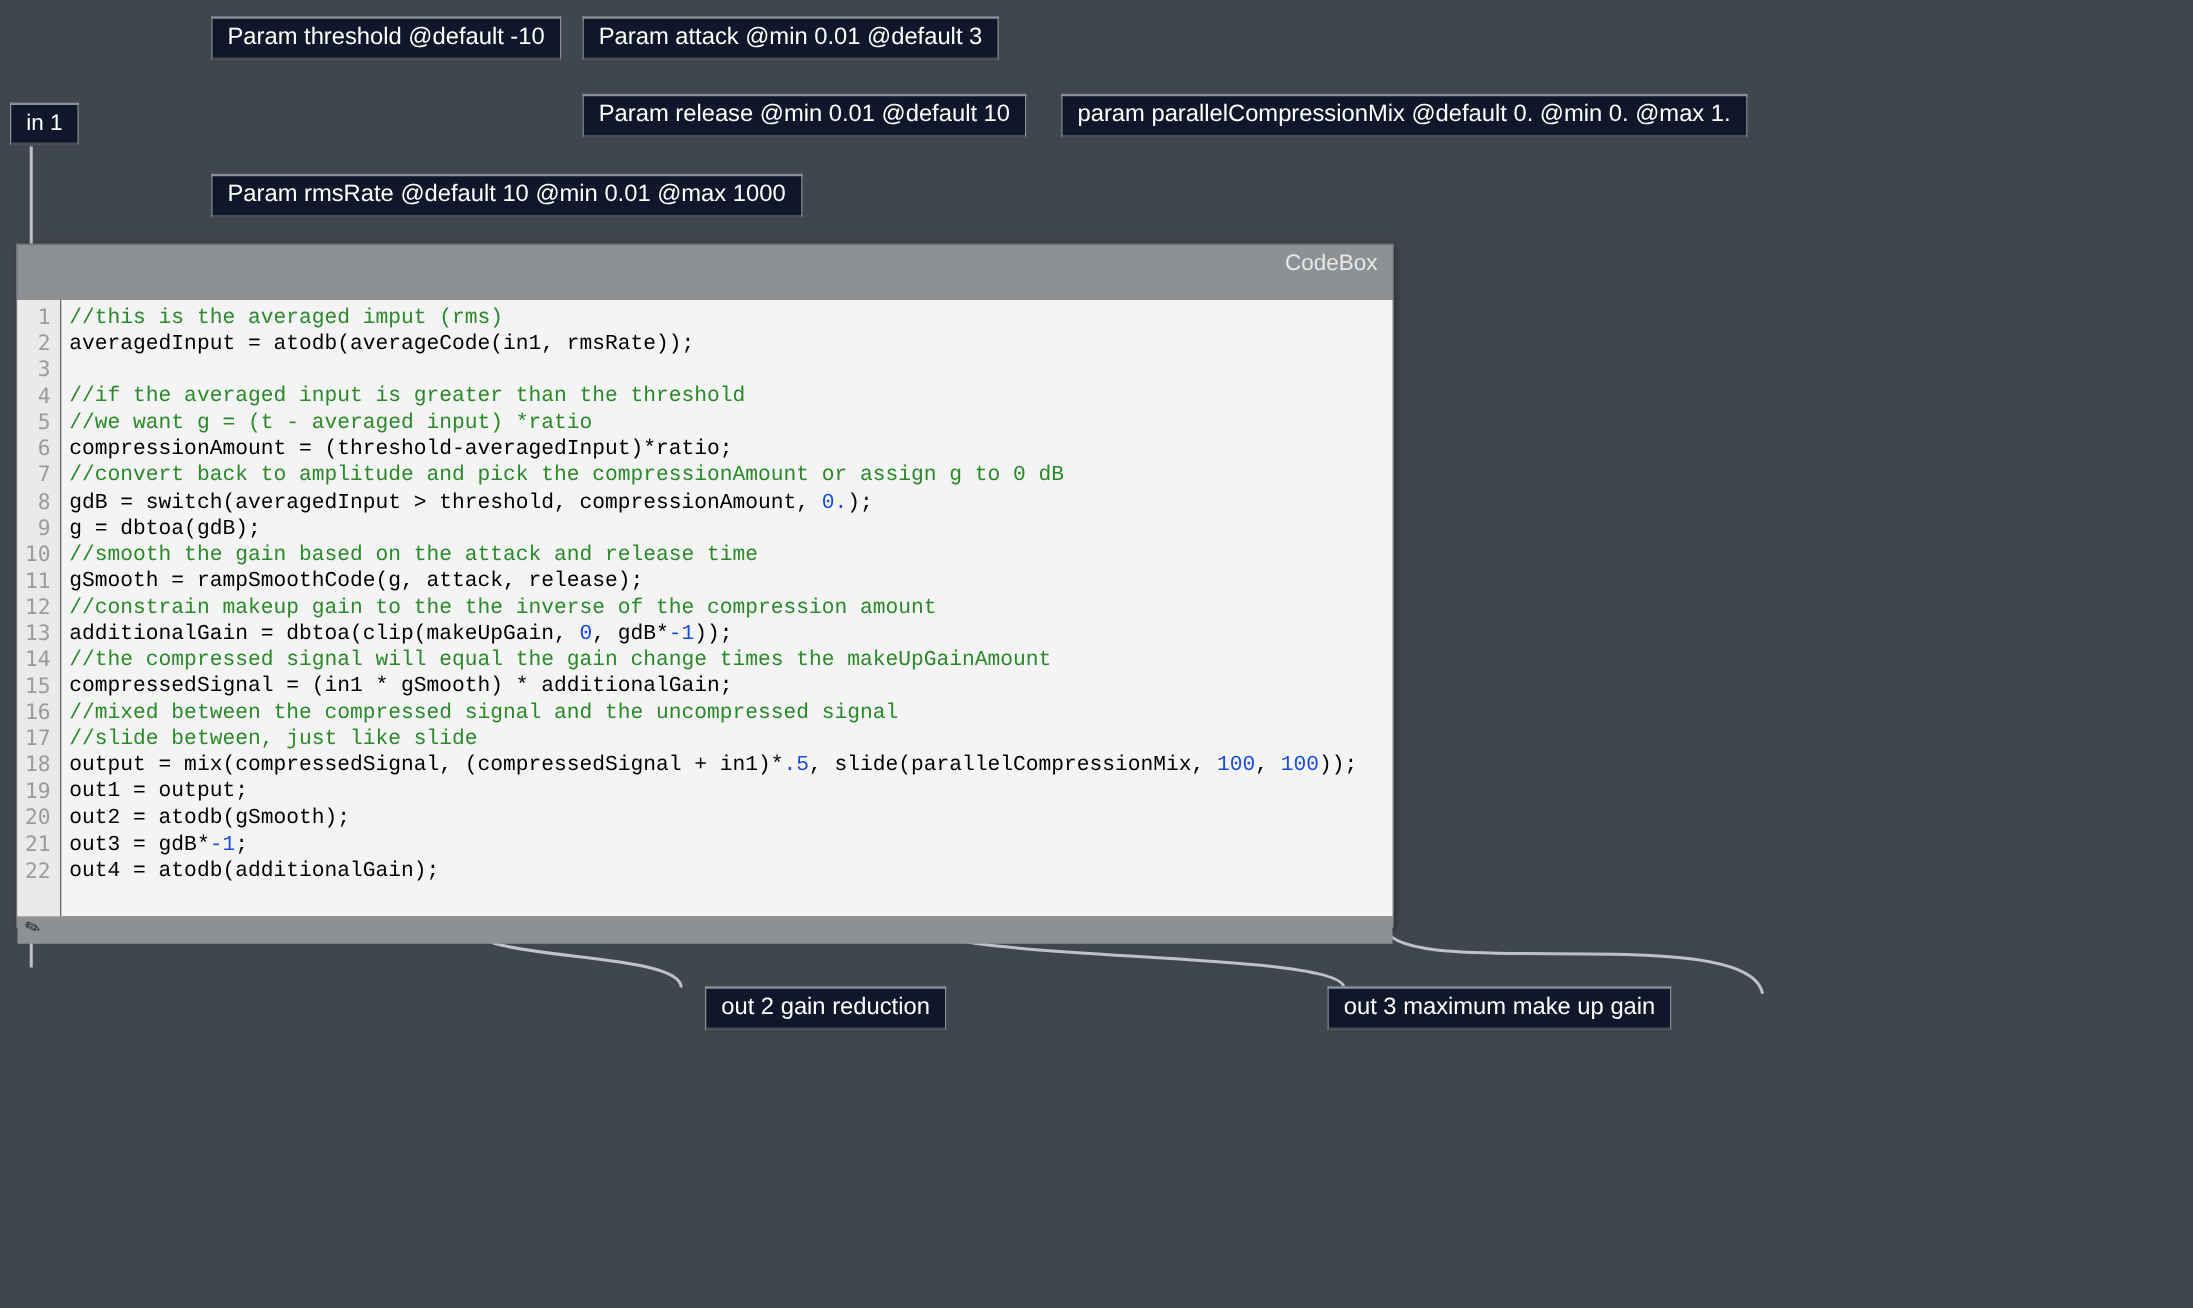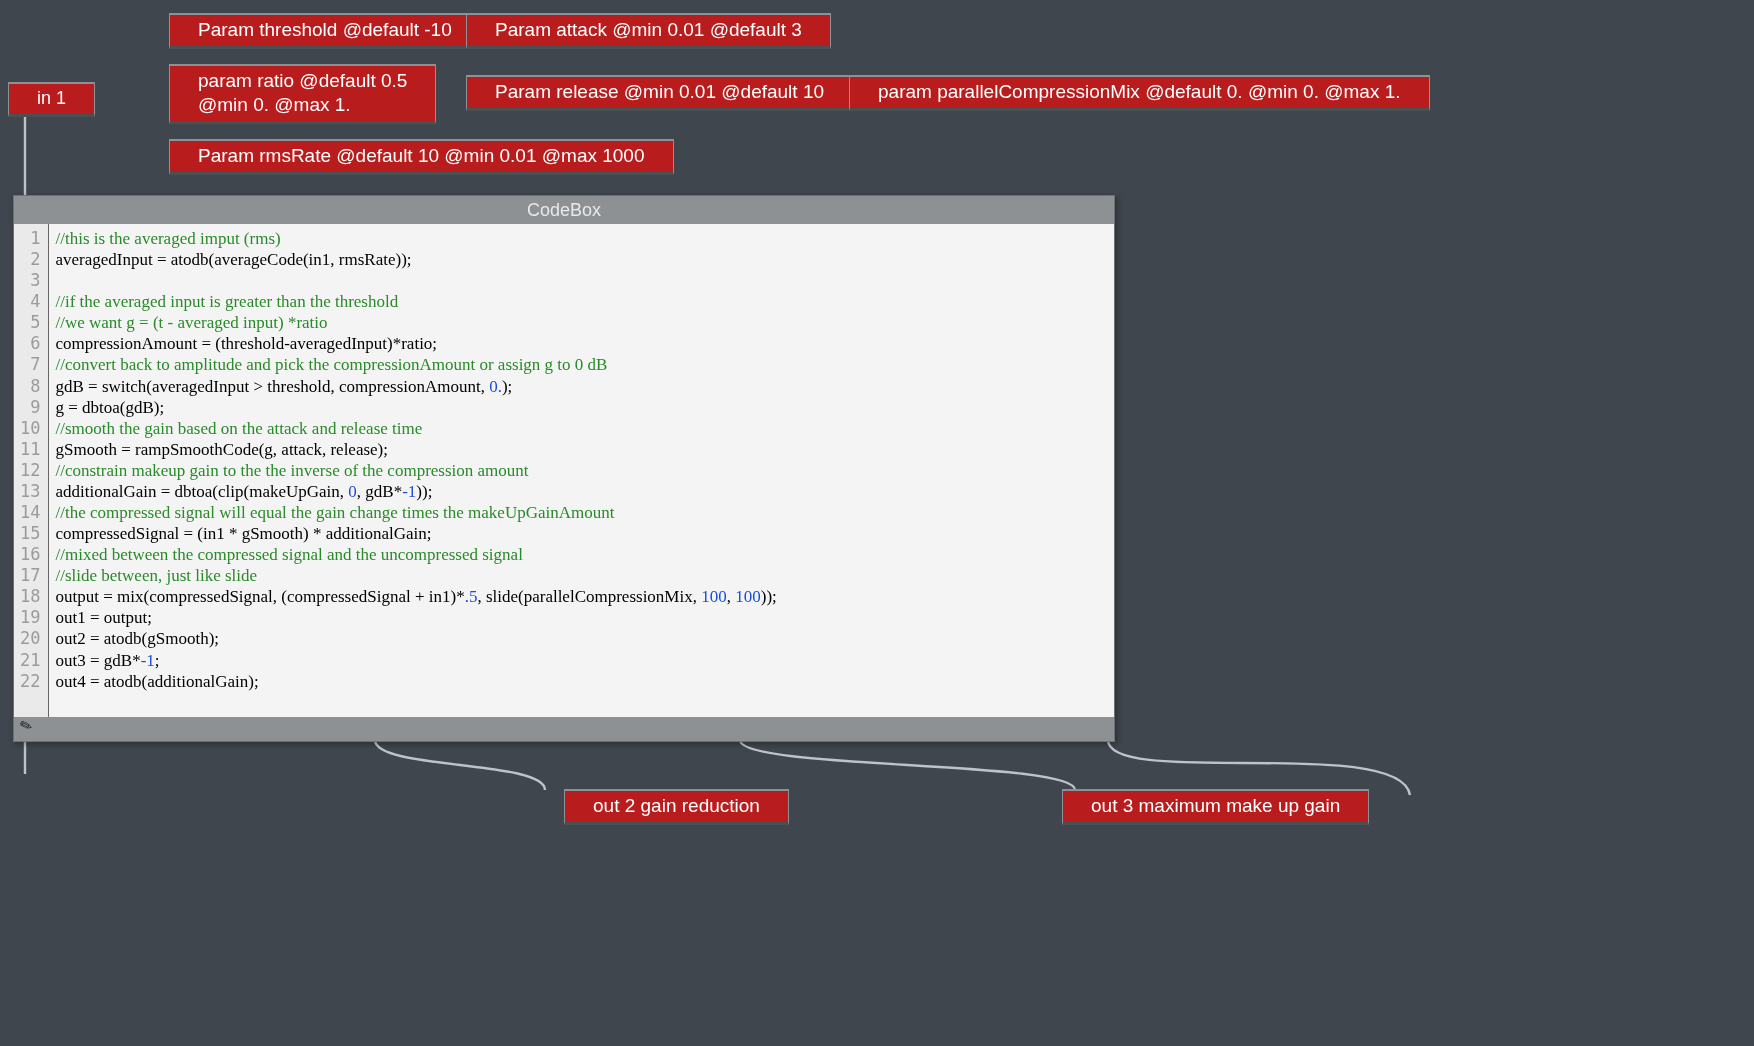--- a/index.html
+++ b/index.html
@@ -1,25 +1,25 @@
 <!DOCTYPE html>
 <html><head>
 <meta charset="utf-8">
 <style>
 html,body{margin:0;padding:0;background:#40464d;font-family:Helvetica,Arial,sans-serif;-webkit-font-smoothing:antialiased;overflow:hidden;width:1754px;height:1046px}
 #canvas{position:absolute;inset:0}
 .node{position:absolute}
-.obox{display:inline-block;background:#b91c1c;border:1px solid #8b9195;border-top:2px solid #8b9195;border-bottom:3px solid #4a4f53;color:#fff;font-size:19px;line-height:1.25;padding:3px 28px 4px;white-space:pre}
+.obox{display:inline-block;background:#0f172a;border:1px solid #8b9195;border-top:2px solid #8b9195;border-bottom:3px solid #4a4f53;color:#fff;font-size:19px;line-height:1.25;padding:3px 12px 4px;white-space:pre}
 .obox.small{font-size:18px}
 .codebox{position:absolute;left:13px;top:195px;width:1100px;height:545px;background:#8e9193;border:1px solid #6d7277;box-shadow:2px 2px 6px rgba(0,0,0,.35)}
-.codebox-title{text-align:center;color:#e8e8e8;font-size:18px;padding:4px 12px 3px}
+.codebox-title{text-align:right;color:#e8e8e8;font-size:18px;padding:4px 12px 19px}
 .codebox-body{display:flex;background:#f4f4f4;height:calc(100% - 30px - 22px)}
 .gutter{background:#eaeaea;border-right:1px solid #666;padding:4px 6px 4px 4px;text-align:right;color:#9b9b9b;font-family:Menlo,Consolas,monospace;font-size:17px;line-height:1.24}
 .gutter div{padding:0 2px}
-.code{flex:1;font-family:Liberation Serif, serif;font-size:17px;line-height:1.24;padding:4px 6px;color:#000;white-space:pre}
+.code{flex:1;font-family:Liberation Mono, monospace;font-size:17px;line-height:1.24;padding:4px 6px;color:#000;white-space:pre}
 .c-com{color:#2a8a2a}
 .c-num{color:#1a4ed8}
 .c-id{color:#000}
 .codebox-footer{height:22px;background:#8e9193;padding-left:6px;color:#222}
 .wand{font-size:15px;transform:rotate(-20deg);display:inline-block}
 svg.cables{position:absolute;inset:0;pointer-events:none}
 .cable{stroke:#bfc3c8;stroke-width:2.4;fill:none}
 </style>
 </head>
 <body>
@@ -38,24 +38,20 @@
   <span class="obox small">in 1</span>
 </div>
 
 <div class="node" style="left:169px;top:13px">
   <span class="obox">Param threshold @default -10</span>
 </div>
 <div class="node" style="left:466px;top:13px">
   <span class="obox">Param attack @min 0.01 @default 3</span>
 </div>
 
-<div class="node" style="left:169px;top:64px">
-  <span class="obox">param ratio @default 0.5
-@min 0. @max 1.</span>
-</div>
 <div class="node" style="left:466px;top:75px">
   <span class="obox">Param release @min 0.01 @default 10</span>
 </div>
 <div class="node" style="left:849px;top:75px">
   <span class="obox">param parallelCompressionMix @default 0. @min 0. @max 1.</span>
 </div>
 
 <div class="node" style="left:169px;top:139px">
   <span class="obox">Param rmsRate @default 10 @min 0.01 @max 1000</span>
 </div>

